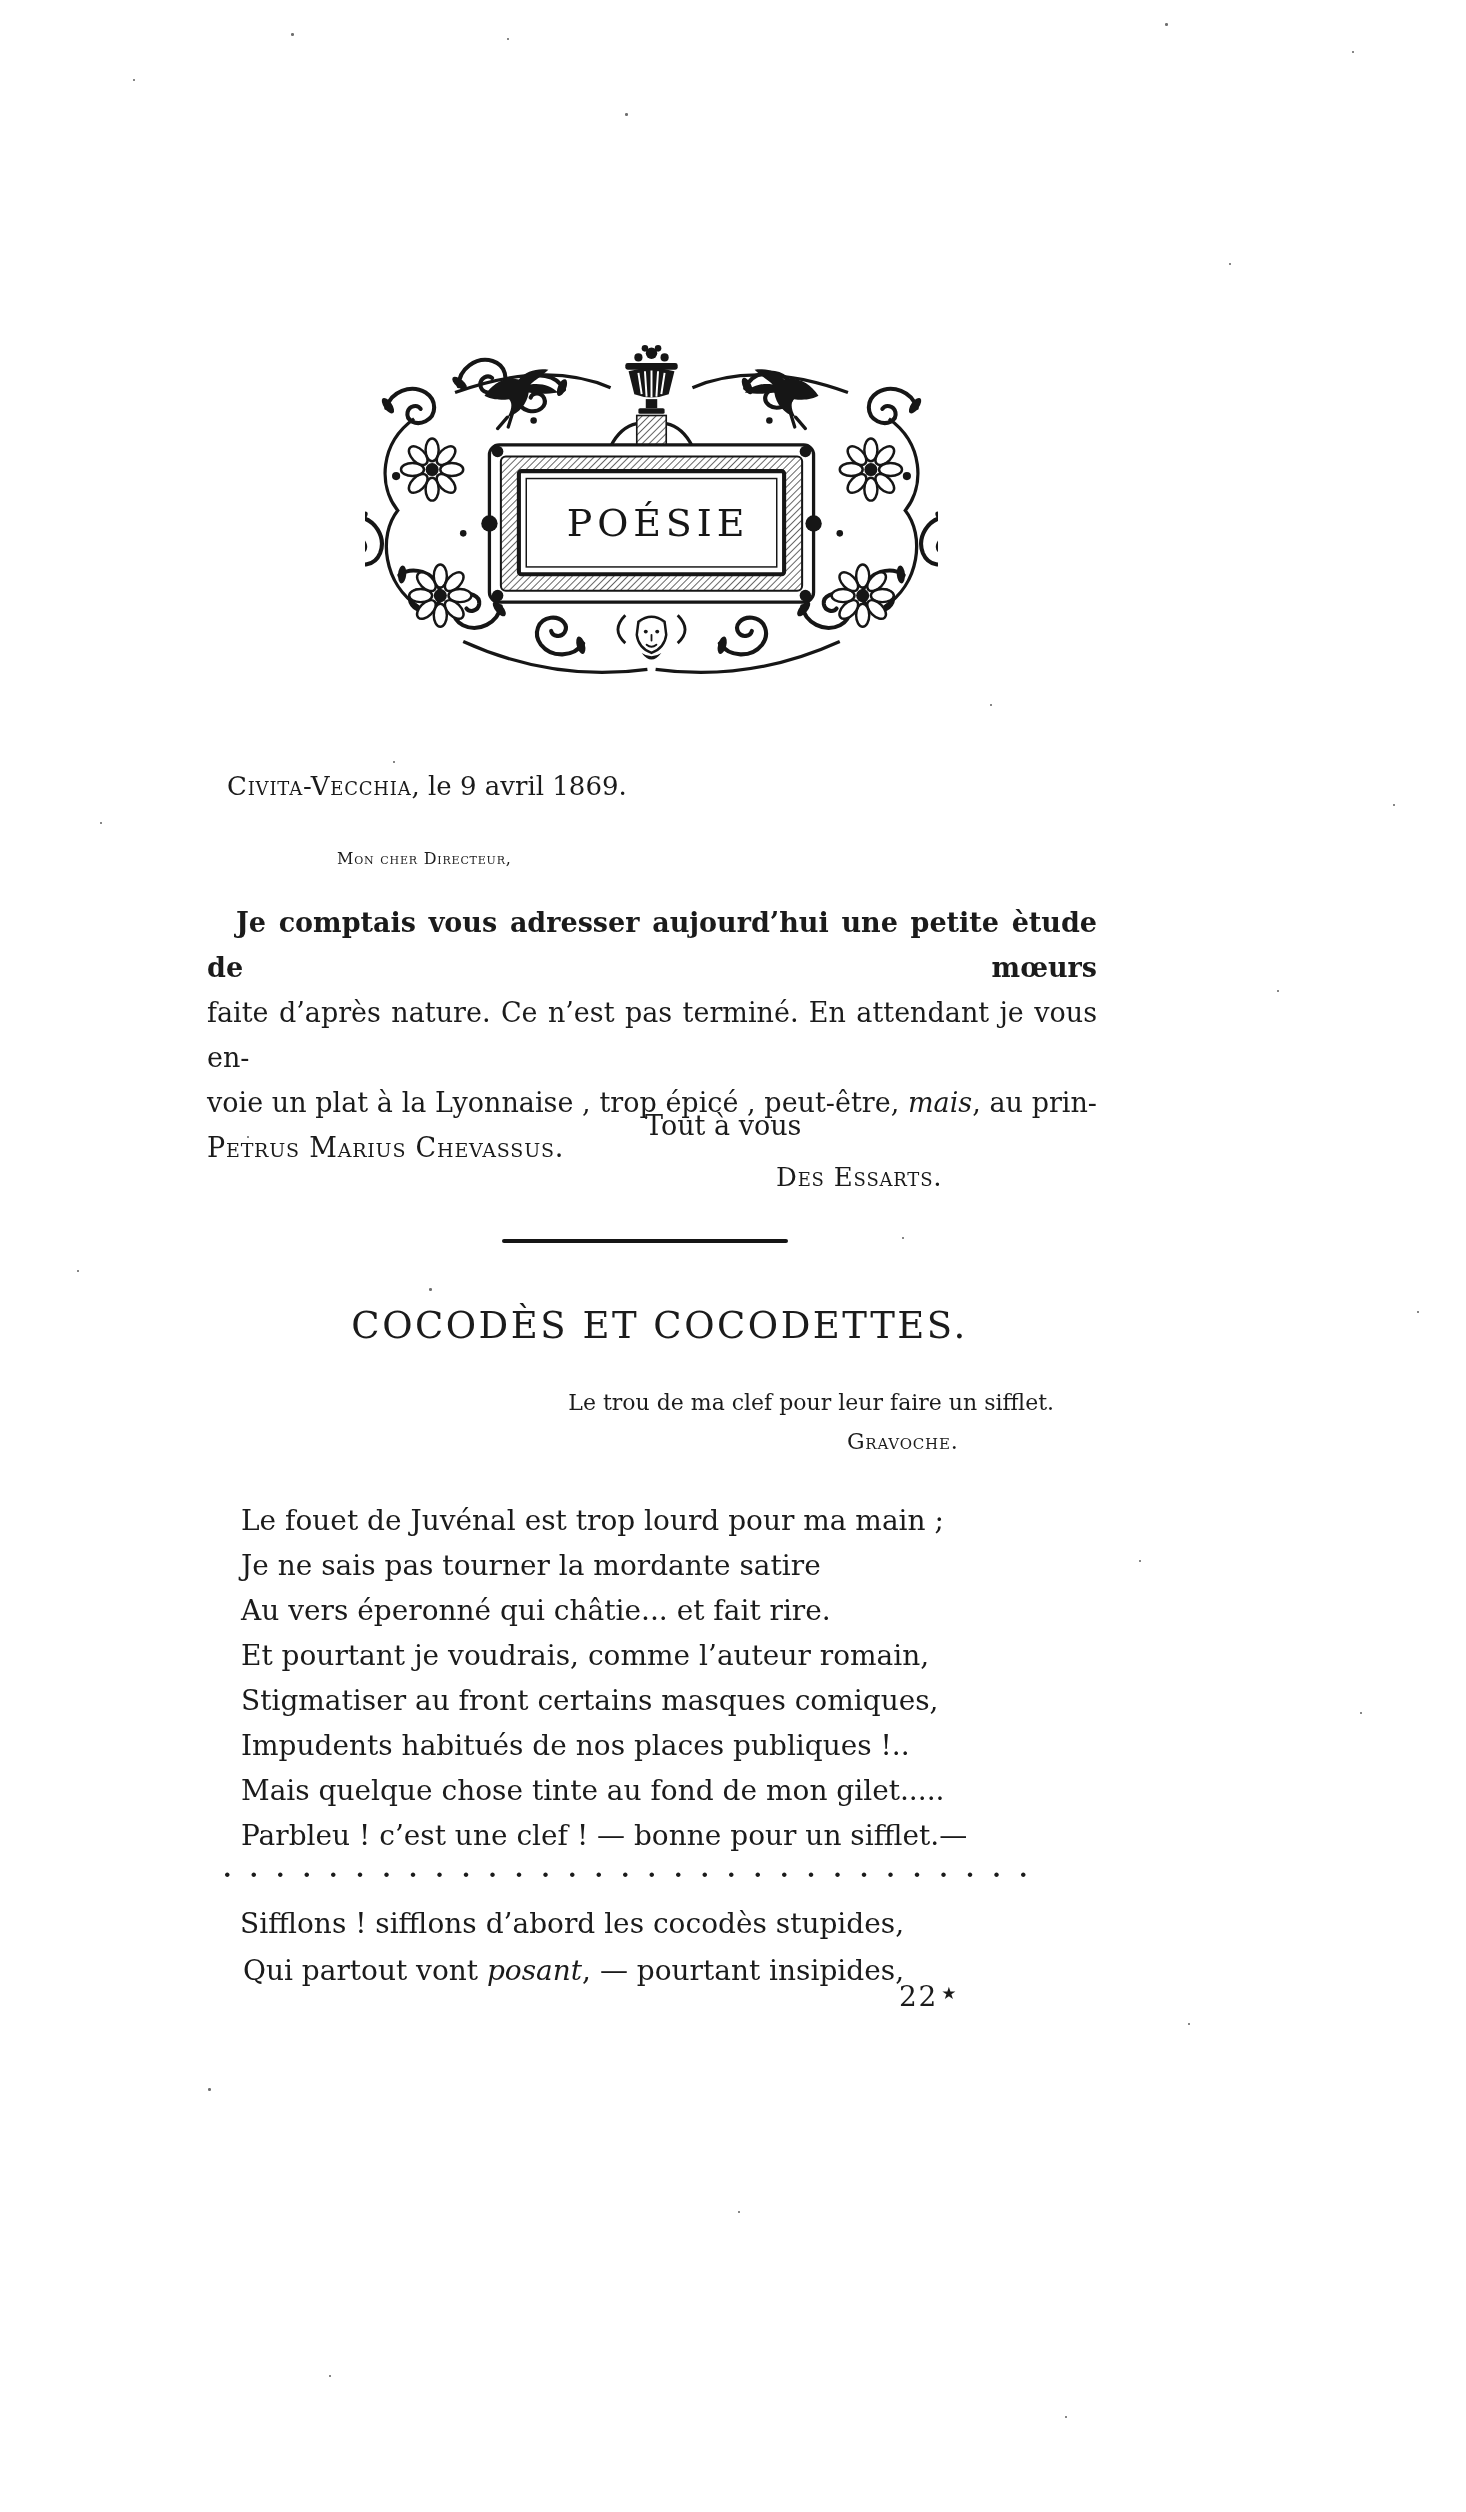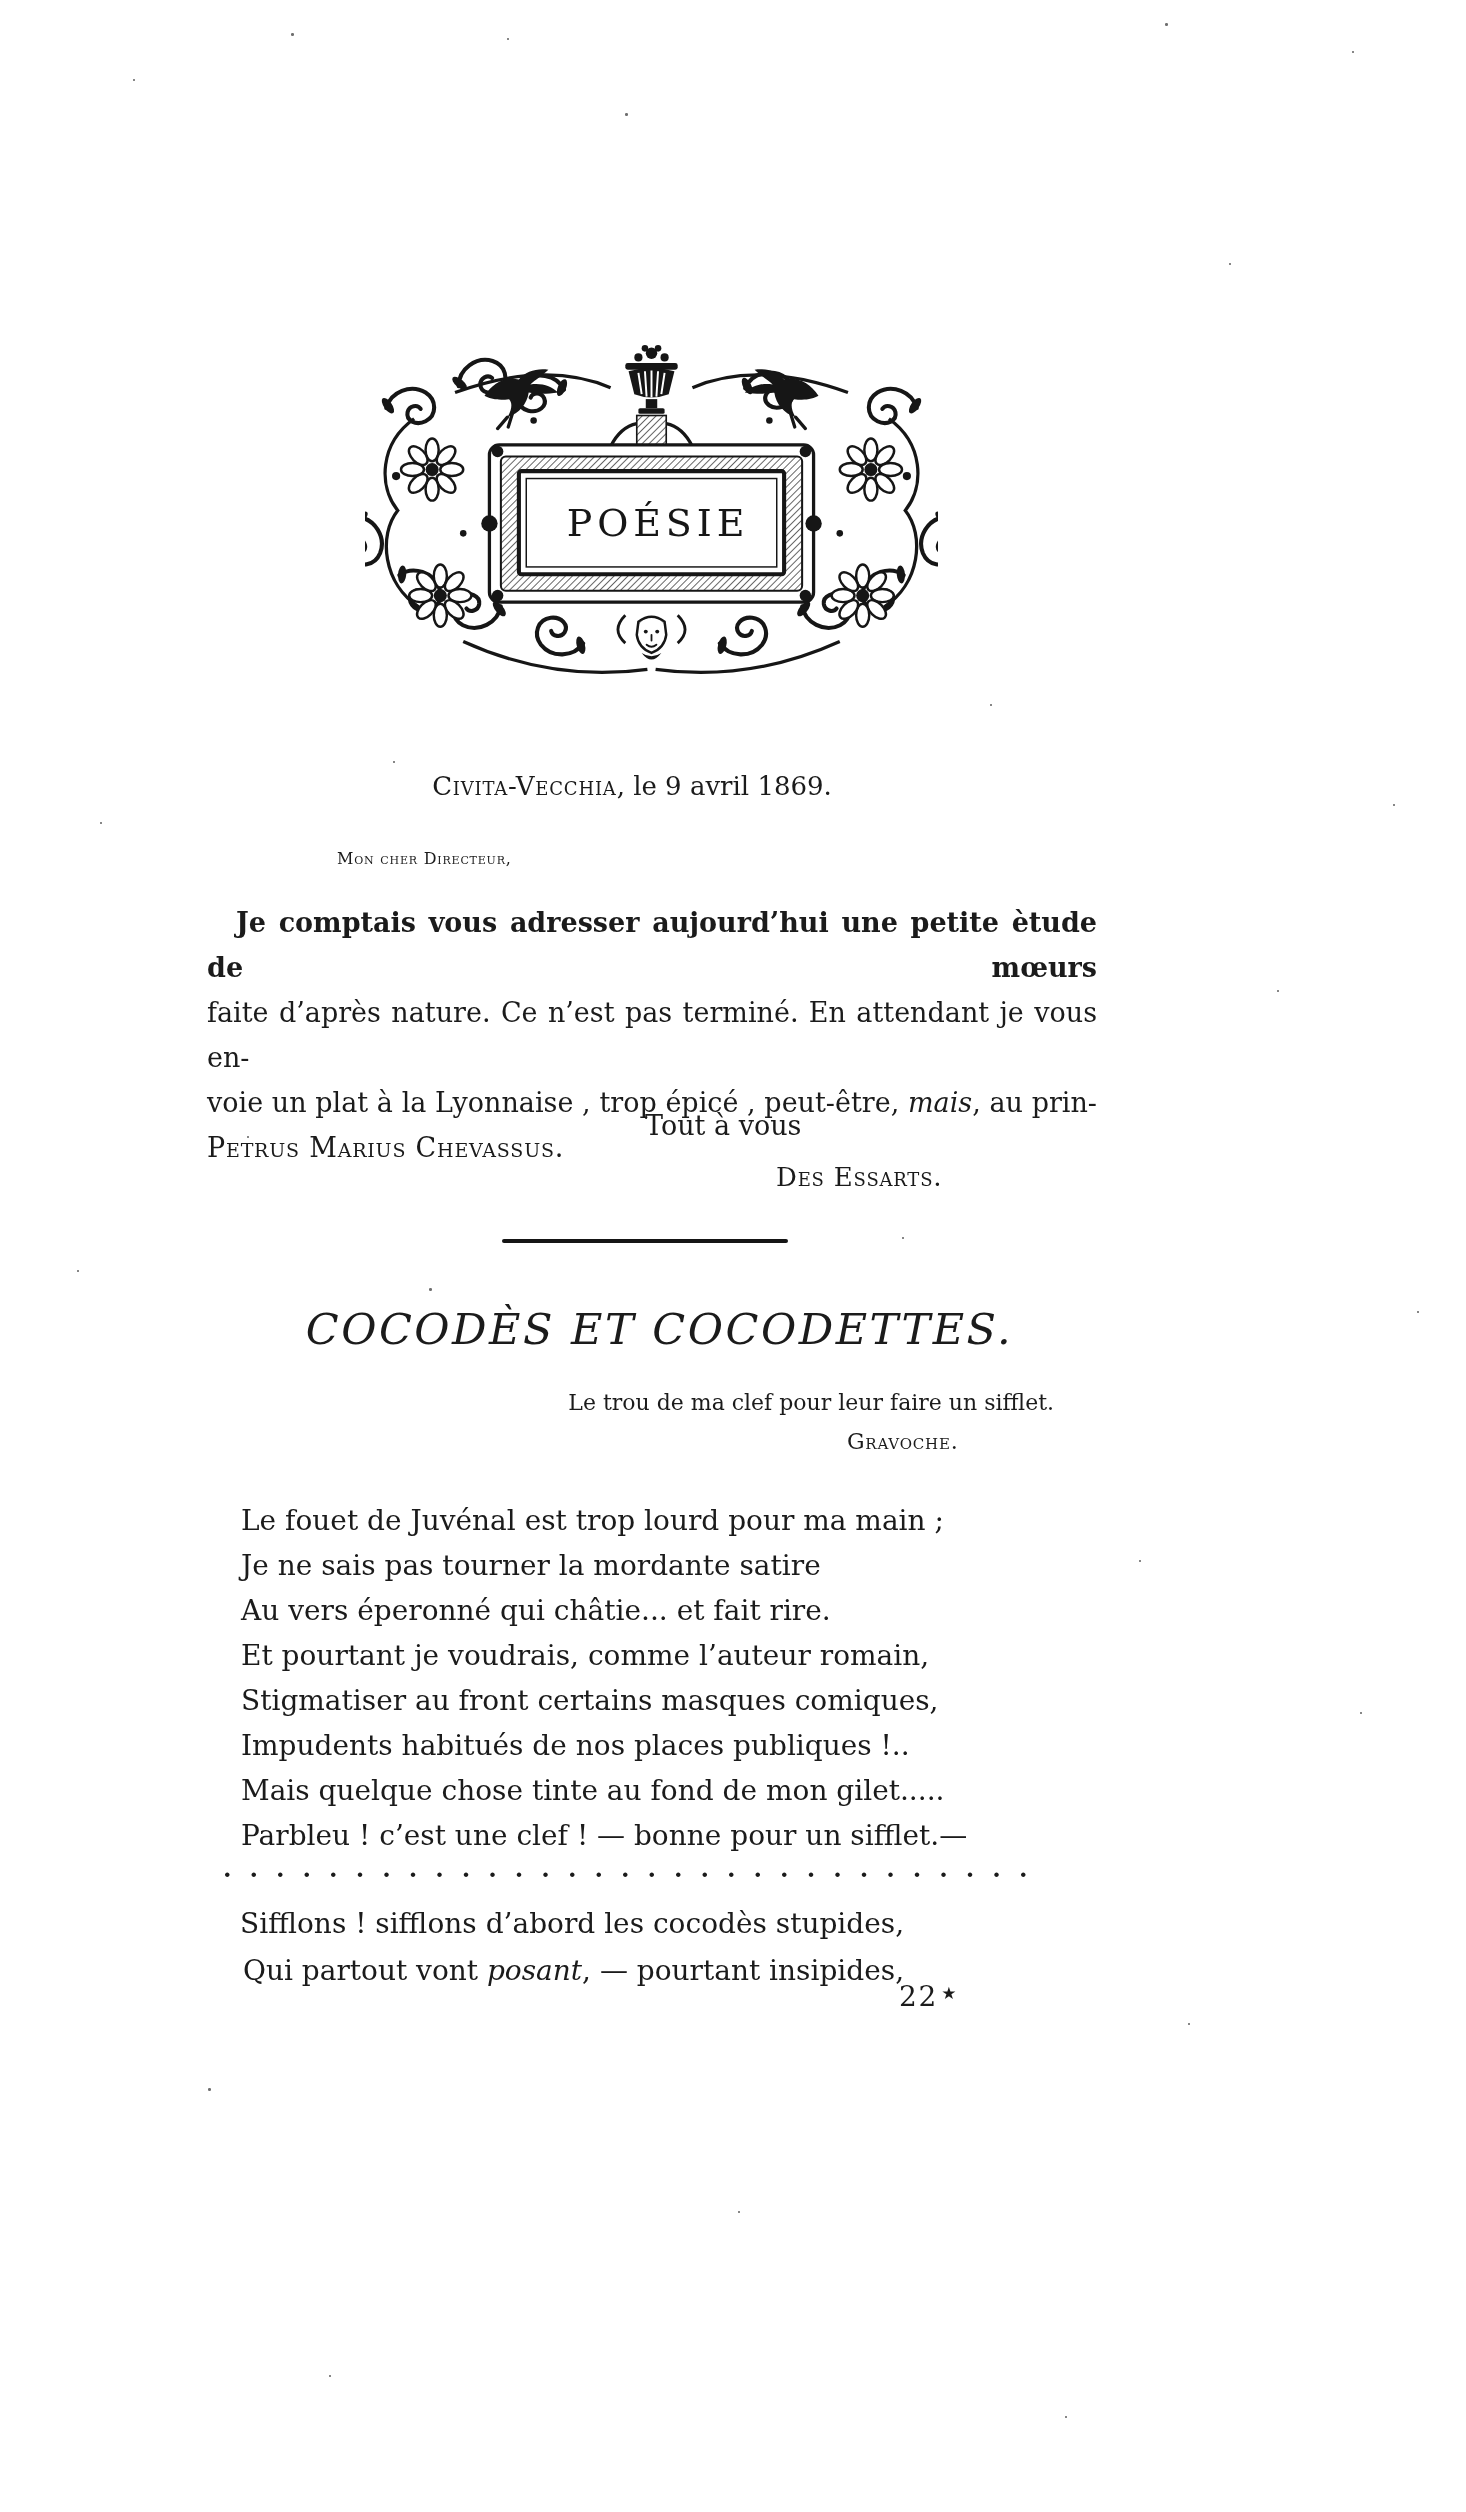--- a/index.html
+++ b/index.html
@@ -5,32 +5,32 @@
   html,body{margin:0;padding:0;background:#ffffff;}
   .page{position:relative;width:1466px;height:2512px;background:#ffffff;overflow:hidden;
         font-family:"DejaVu Serif", serif;color:#1b1b1b;}
   
   .ornament{position:absolute;left:365px;top:345px;width:573px;height:344px;}
   .ornament svg{position:absolute;left:0;top:0;}
   .cartouche-text{position:absolute;left:157px;top:129px;width:272px;height:97px;
         display:flex;align-items:center;justify-content:center;
         font-size:38px;letter-spacing:4.9px;color:#161616;}
   
-  .dateline{position:absolute;left:221px;top:771px;width:822px;text-align:center;font-size:26px;}
+  .dateline{position:absolute;left:227px;top:771px;width:822px;text-align:left;font-size:26px;}
   .salutation{position:absolute;left:321px;top:849px;font-size:16px;font-variant:small-caps;letter-spacing:0.8px;margin-left:16px;}
   .letter-body{position:absolute;left:207px;top:900px;width:890px;font-size:27px;line-height:45px;}
   .letter-line{text-align:justify;text-align-last:justify;}
   .letter-line.first{text-indent:29px;font-weight:bold;}
   .letter-line.last{text-align:center;text-align-last:left;}
   .valediction{position:absolute;left:645px;top:1110px;font-size:27px;}
   .signature{position:absolute;left:776px;top:1162px;font-size:26px;font-variant:small-caps;letter-spacing:0.8px;}
   .divider{position:absolute;left:502px;top:1239px;width:286px;height:4.1px;background:#151515;border-radius:2.5px;}
   
   .poem-title{position:absolute;left:211px;top:1304px;width:897px;text-align:center;
-        font-size:43px;font-style:italic;letter-spacing:2.5px;}
+        font-size:37px;letter-spacing:2.5px;}
   .epigraph{position:absolute;left:211px;top:1390px;width:843px;text-align:right;font-size:22px;}
   .epigraph-attrib{position:absolute;left:847px;top:1429px;font-size:22px;font-variant:small-caps;letter-spacing:0.8px;}
   .stanza1{position:absolute;left:241px;top:1498px;font-size:28px;line-height:45px;}
   .ellipsis-row{position:absolute;left:223px;top:1854px;font-size:24.5px;font-weight:bold;letter-spacing:18px;white-space:nowrap;}
   .stanza2{position:absolute;left:240px;top:1900px;font-size:28px;line-height:47px;text-align:right;}
   .page-number{position:absolute;left:899px;top:1980px;font-size:28px;letter-spacing:1.6px;}
   .page-number .star{font-family:"DejaVu Sans", sans-serif;font-size:17px;position:relative;top:-7.4px;left:3.3px;}
   .seg-plain{}
   .seg-italic{font-style:italic;}
   .seg-smallcaps{font-variant:small-caps;letter-spacing:0.8px;}

